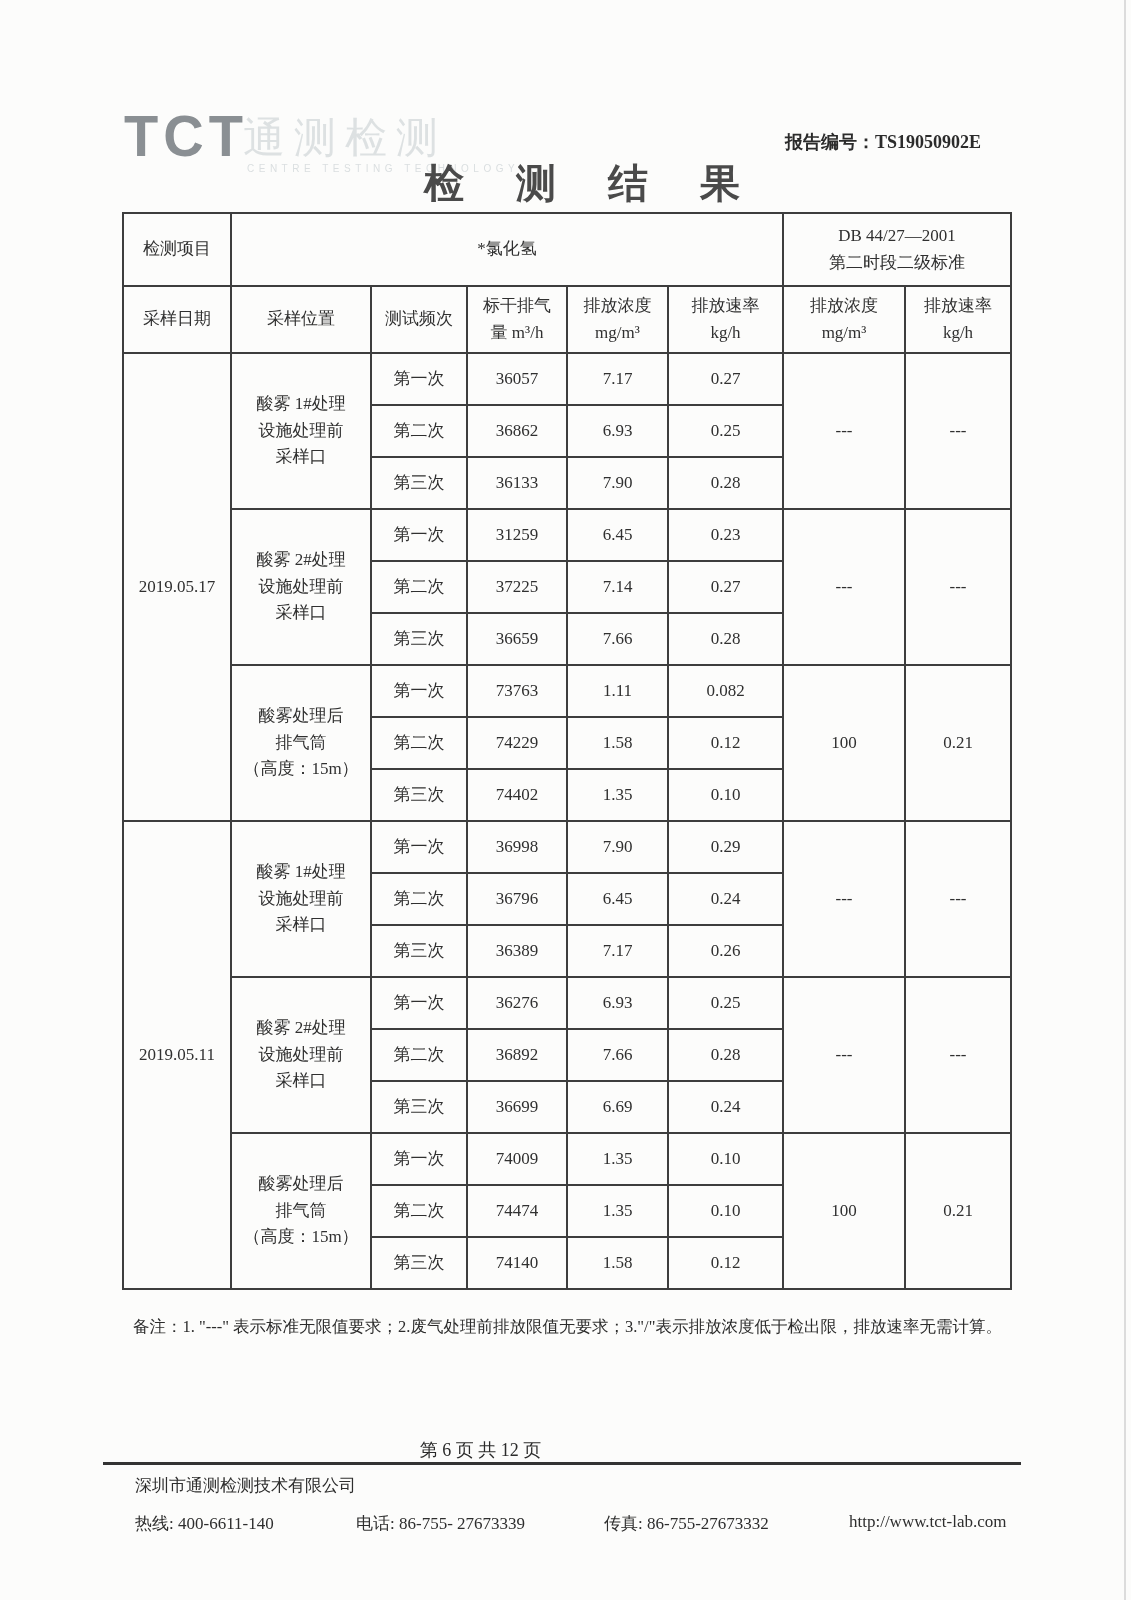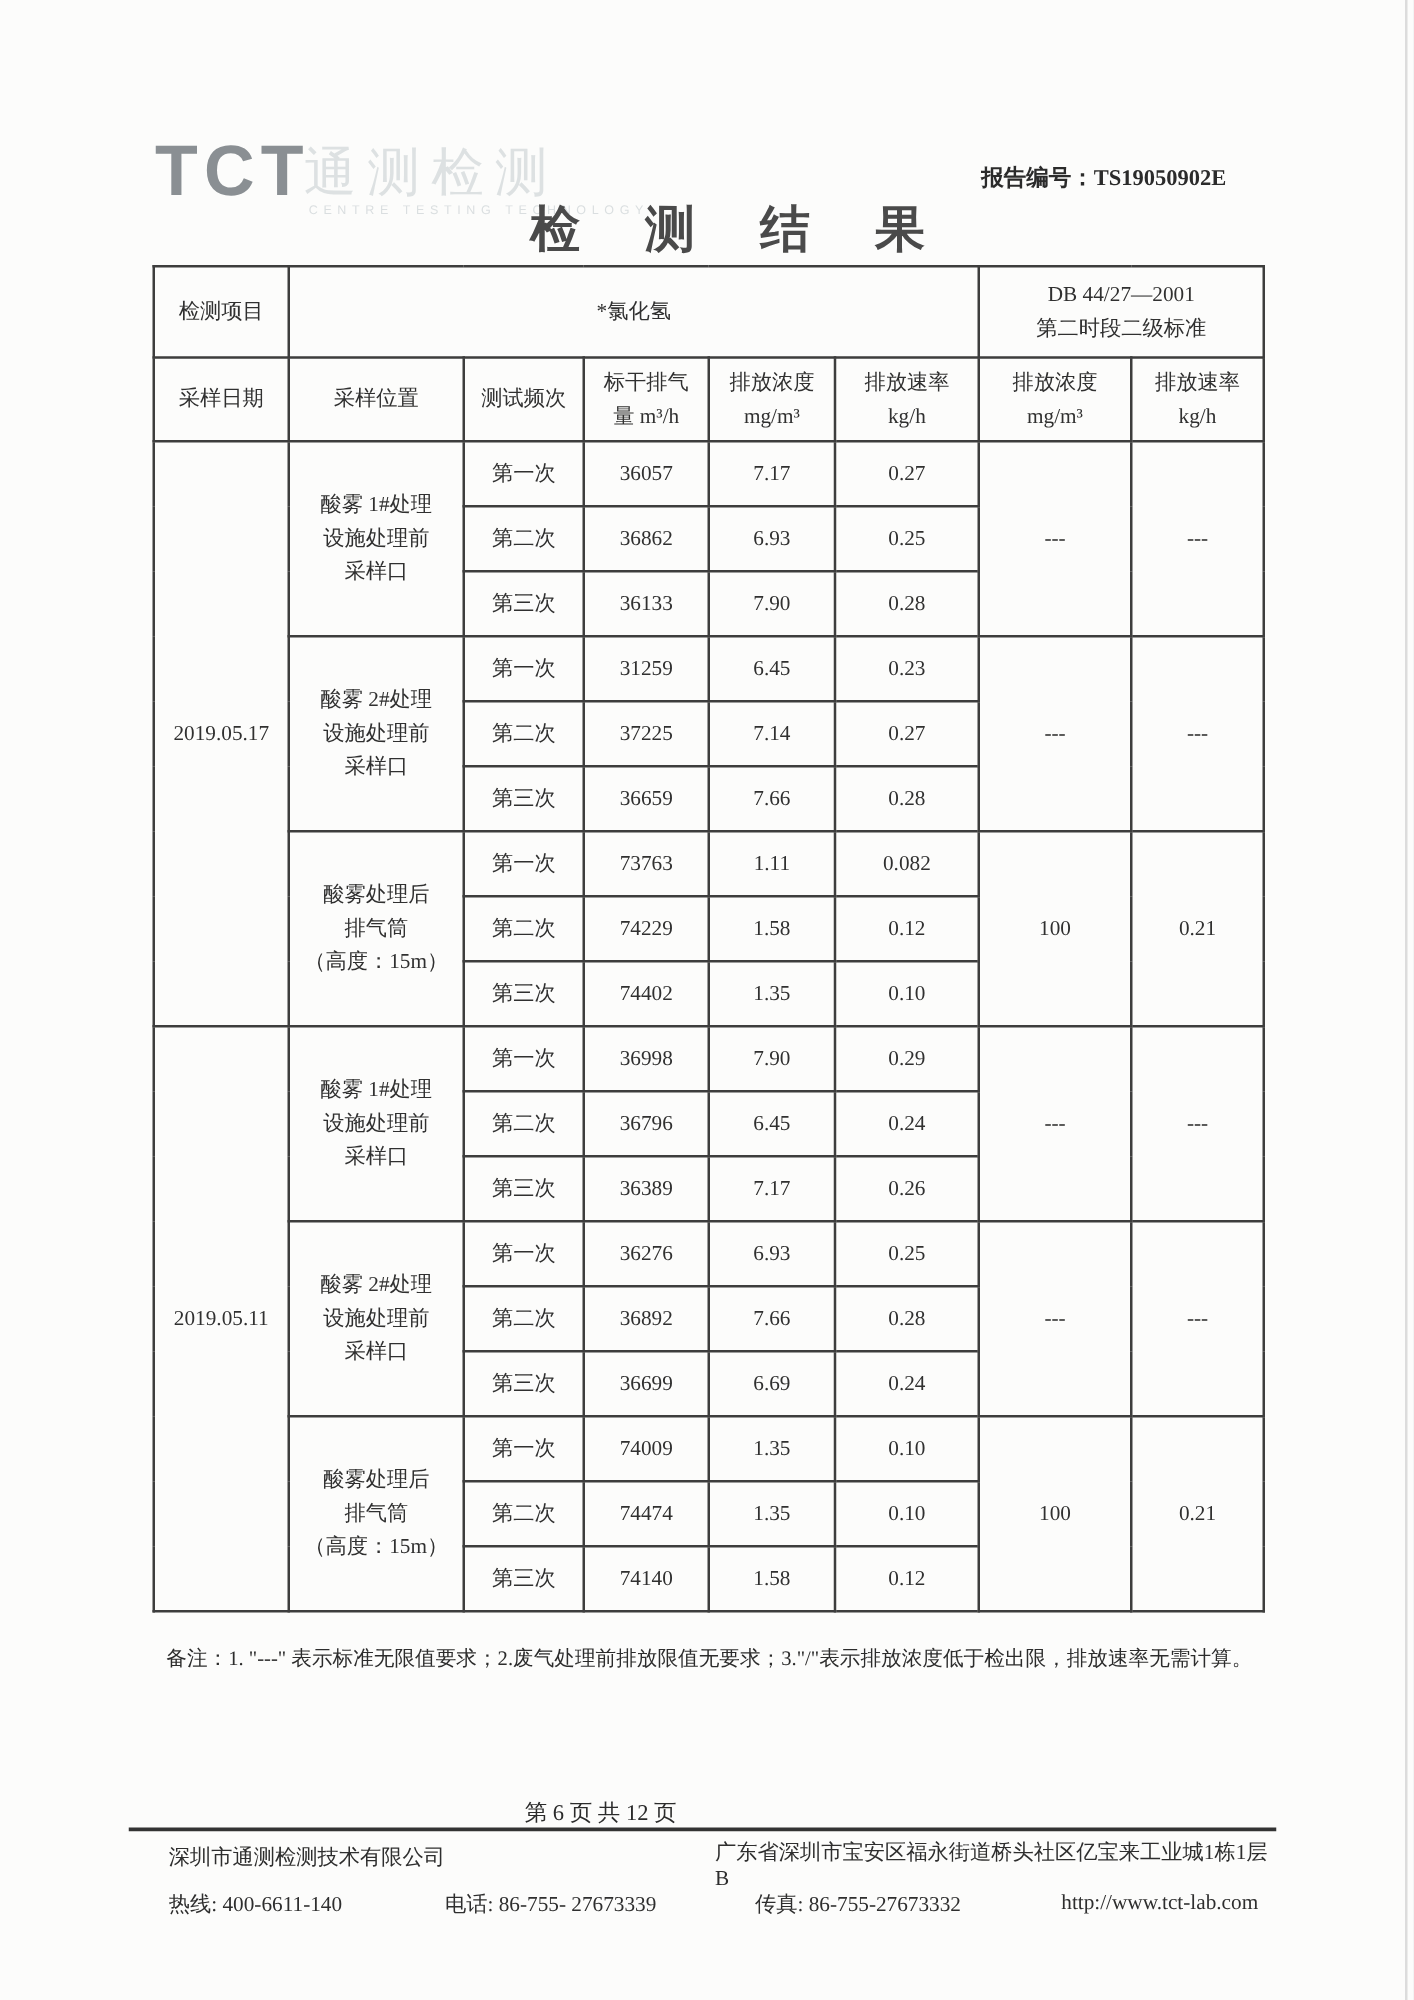--- a/index.html
+++ b/index.html
@@ -266,18 +266,17 @@
       <td>0.12</td>
     </tr>
   </tbody>
     </table>
 
   <div class="note">备注：1. "---" 表示标准无限值要求；2.废气处理前排放限值无要求；3."/"表示排放浓度低于检出限，排放速率无需计算。</div>
 
   <div class="page-info">第 6 页    共 12 页</div>
   <div class="footer-rule"></div>
   <div class="footer-company">深圳市通测检测技术有限公司</div>
-  <div class="footer-address">广东省深圳市宝安区福永街道桥头社区亿宝来工业城1栋1层B</div>
   <div class="footer-hotline">热线: 400-6611-140</div>
   <div class="footer-phone">电话: 86-755- 27673339</div>
   <div class="footer-fax">传真: 86-755-27673332</div>
   <div class="footer-web">http://www.tct-lab.com</div>
 </div>
 
 </body></html>

